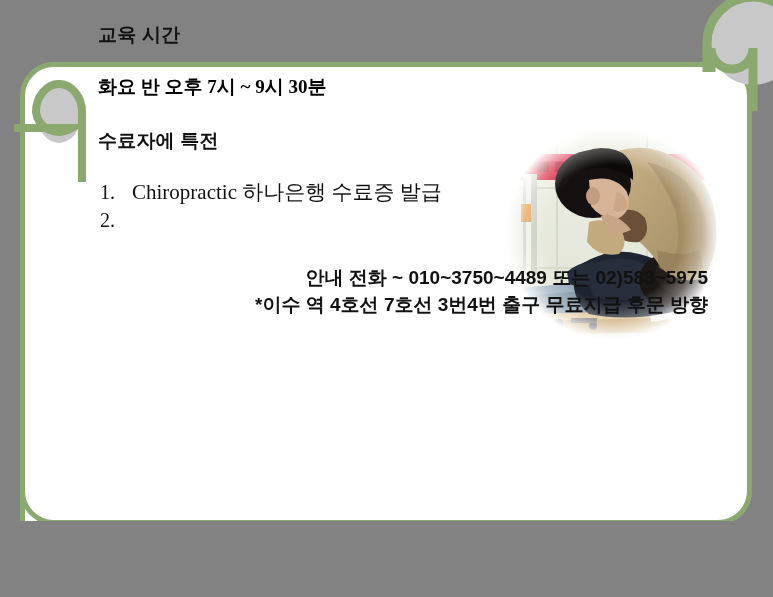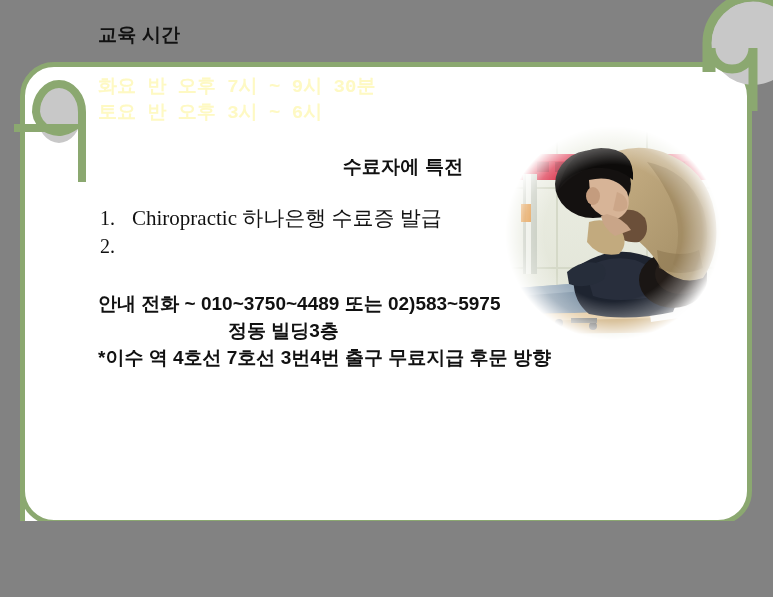--- a/index.html
+++ b/index.html
@@ -89,31 +89,30 @@
     font-size: 19px;
     color: #111111;
     letter-spacing: 0.2px;
     margin: 0;
   }
 
   .schedule {
     margin-top: 26px;
   }
   .schedule .line {
-    font-family: Liberation Mono, monospace;
+    font-family: Liberation Serif, serif;
     font-weight: bold;
     font-size: 19px;
-    color: #fef9c3;
+    color: #000000;
     line-height: 26px;
     white-space: nowrap;
   }
 
   .heading-2 {
     margin-top: 28px;
-    text-align: center;
   }
 
   .benefits {
     margin-top: 24px;
     list-style: none;
     padding: 0;
     margin-left: 2px;
   }
   .benefits li {
     font-size: 21px;
@@ -133,20 +132,21 @@
   .contact {
     margin-top: 30px;
   }
   .contact .line {
     font-family: "Liberation Sans", "DejaVu Sans", sans-serif;
     font-weight: bold;
     font-size: 19px;
     color: #111111;
     line-height: 27px;
     white-space: nowrap;
+    text-align: right;
   }
   .contact .line.indent {
     padding-left: 130px;
   }
 
   
   .photo {
     position: absolute;
     left: 497px;
     top: 118px;
@@ -268,36 +268,34 @@
       <path d="M 110 96 Q 126 100 134 112 L 118 118 Q 106 110 104 98 Z" fill="#c9a588"></path>
     </svg>
   </div>
 
   <div class="content">
 
     <h1 class="heading">교육 시간</h1>
 
     <div class="schedule">
       <div class="line">화요 반 오후 7시 ~ 9시 30분</div>
-      <div class="line">토요 반 오후 3시 ~ 6시</div>
     </div>
 
     <h2 class="heading heading-2">수료자에 특전</h2>
 
     <ol class="benefits">
       <li>
         <span class="num">1.</span>
         <span>Chiropractic 하나은행 수료증 발급</span>
       </li>
       <li>
         <span class="num">2.</span>
       </li>
     </ol>
 
     <div class="contact">
       <div class="line">안내 전화 ~ 010~3750~4489 또는 02)583~5975</div>
-      <div class="line indent">정동 빌딩3층</div>
       <div class="line">*이수 역 4호선 7호선 3번4번 출구 무료지급 후문 방향</div>
     </div>
 
   </div>
 
 </div>
 
 </body></html>

